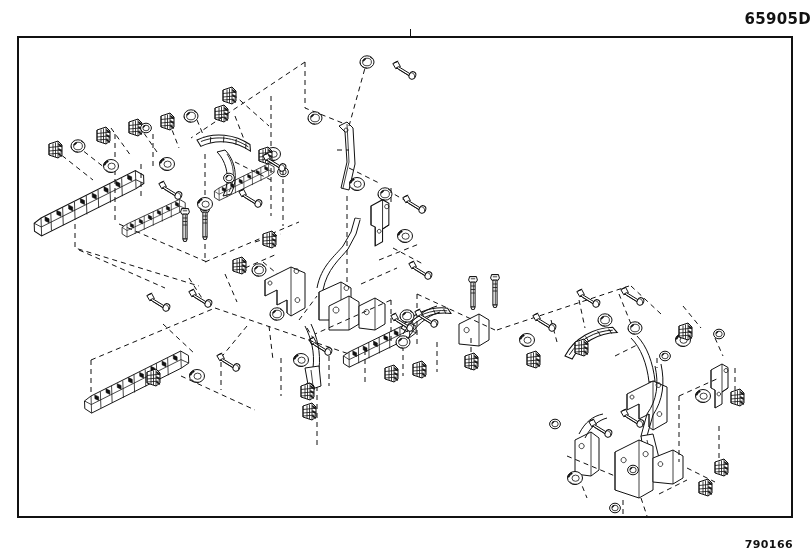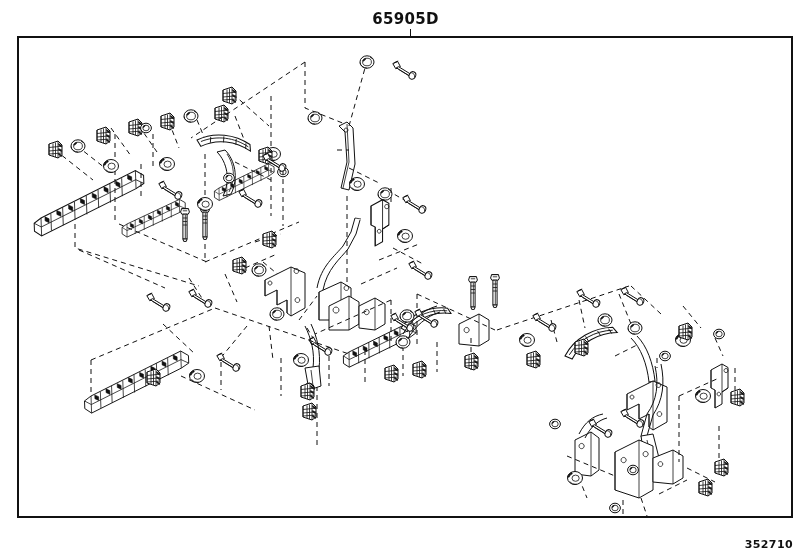--- a/index.html
+++ b/index.html
@@ -23,21 +23,21 @@
     height: 560px;
     background: #ffffff;
   }
 
   
   #fig-title {
     position: absolute;
     left: 0;
     top: 11px;
     width: 811px;
-    text-align: center;
+    text-align: right;
     font-size: 15px;
     font-weight: bold;
     letter-spacing: 0.3px;
     color: #111111;
     font-family: "DejaVu Sans", sans-serif;
     line-height: 17px;
     white-space: pre;
   }
   #fig-title-lead {
     position: absolute;
@@ -660,15 +660,15 @@
               <use href="#clip"></use>
             </g>
         <path class="dash" d="M716,330 L716,352"></path>
       </g>
 
     </svg>
     </div>
 
   </div>
 
-  <div id="footer-code">352710</div>
+  <div id="footer-code">790166</div>
 
 </div>
 
 </body></html>

